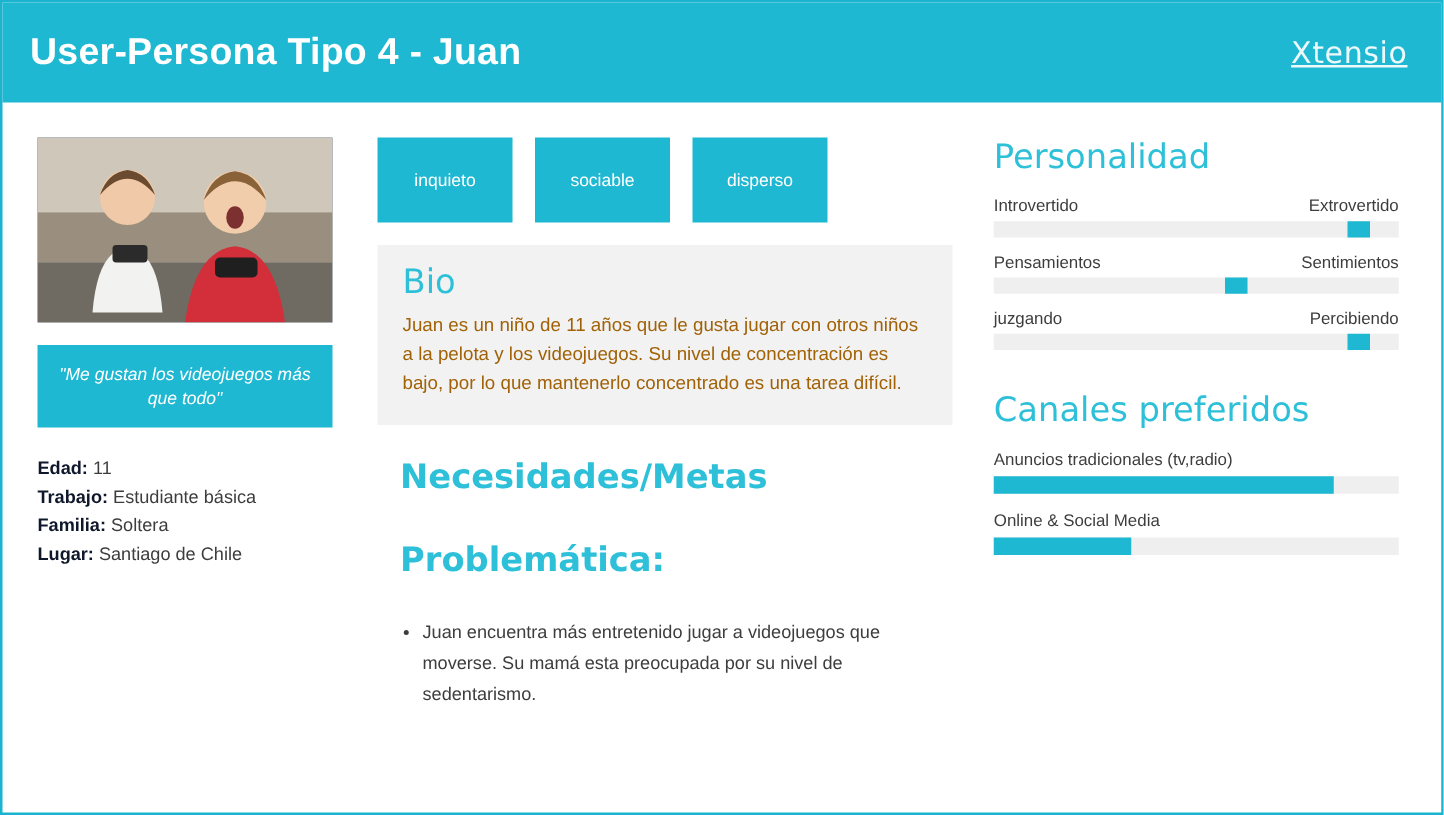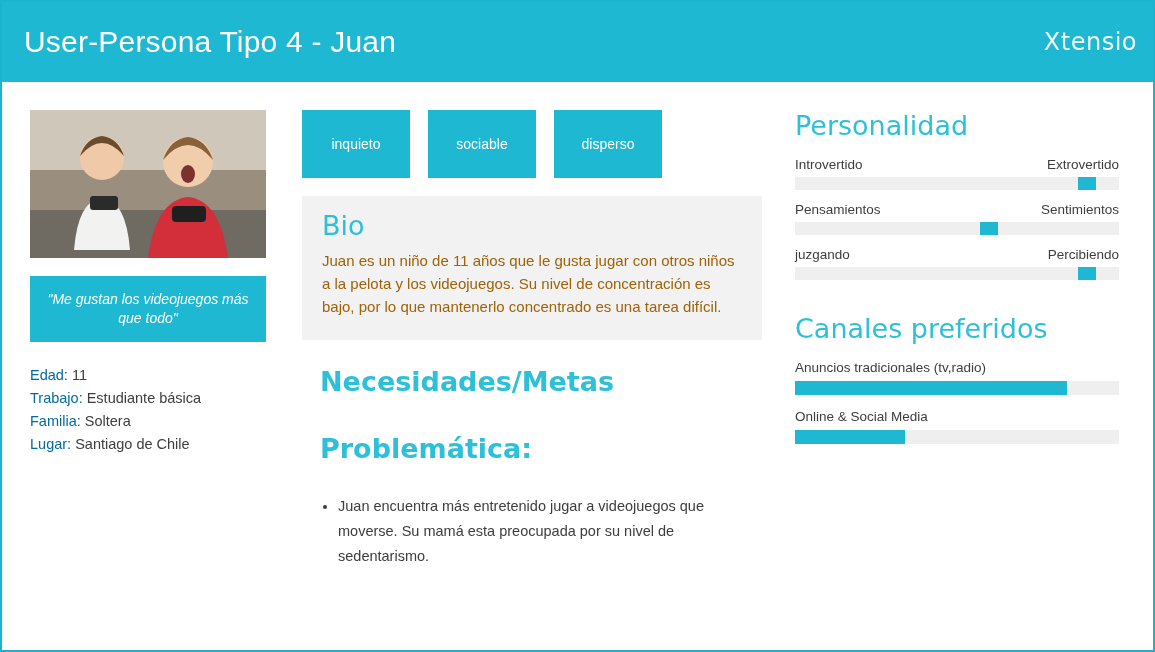--- a/index.html
+++ b/index.html
@@ -28,32 +28,33 @@
     left: 0; top: 0;
     width: 1151px;
     height: 80px;
     background: #1fb8d2;
     display: flex;
     align-items: center;
     justify-content: space-between;
   }
   .header-title {
     font-size: 30px;
-    font-weight: normal;
+    font-weight: bold;
     color: #ffffff;
     margin-left: 22px;
     letter-spacing: 0.2px;
   }
   .brand {
-    margin-right: 16px;
+    margin-right: 27px;
     color: #ffffff;
     font-size: 24px;
     font-family: "DejaVu Sans", sans-serif;
     opacity: .92;
     letter-spacing: 0.5px;
+    text-decoration: underline;
   }
   
   .left-col {
     position: absolute;
     left: 28px;
     top: 108px;
     width: 238px;
   }
   .photo {
     width: 236px;
@@ -79,22 +80,22 @@
     padding: 0 8px;
     box-sizing: border-box;
   }
   .facts {
     margin-top: 22px;
     font-size: 14.5px;
     line-height: 23px;
     color: #3d3d3d;
   }
   .facts .lbl {
-    color: #0369a1;
-    font-weight: normal;
+    color: #0f172a;
+    font-weight: bold;
   }
   
   .mid-col {
     position: absolute;
     left: 300px;
     top: 108px;
     width: 460px;
   }
   .tags {
     display: flex;

